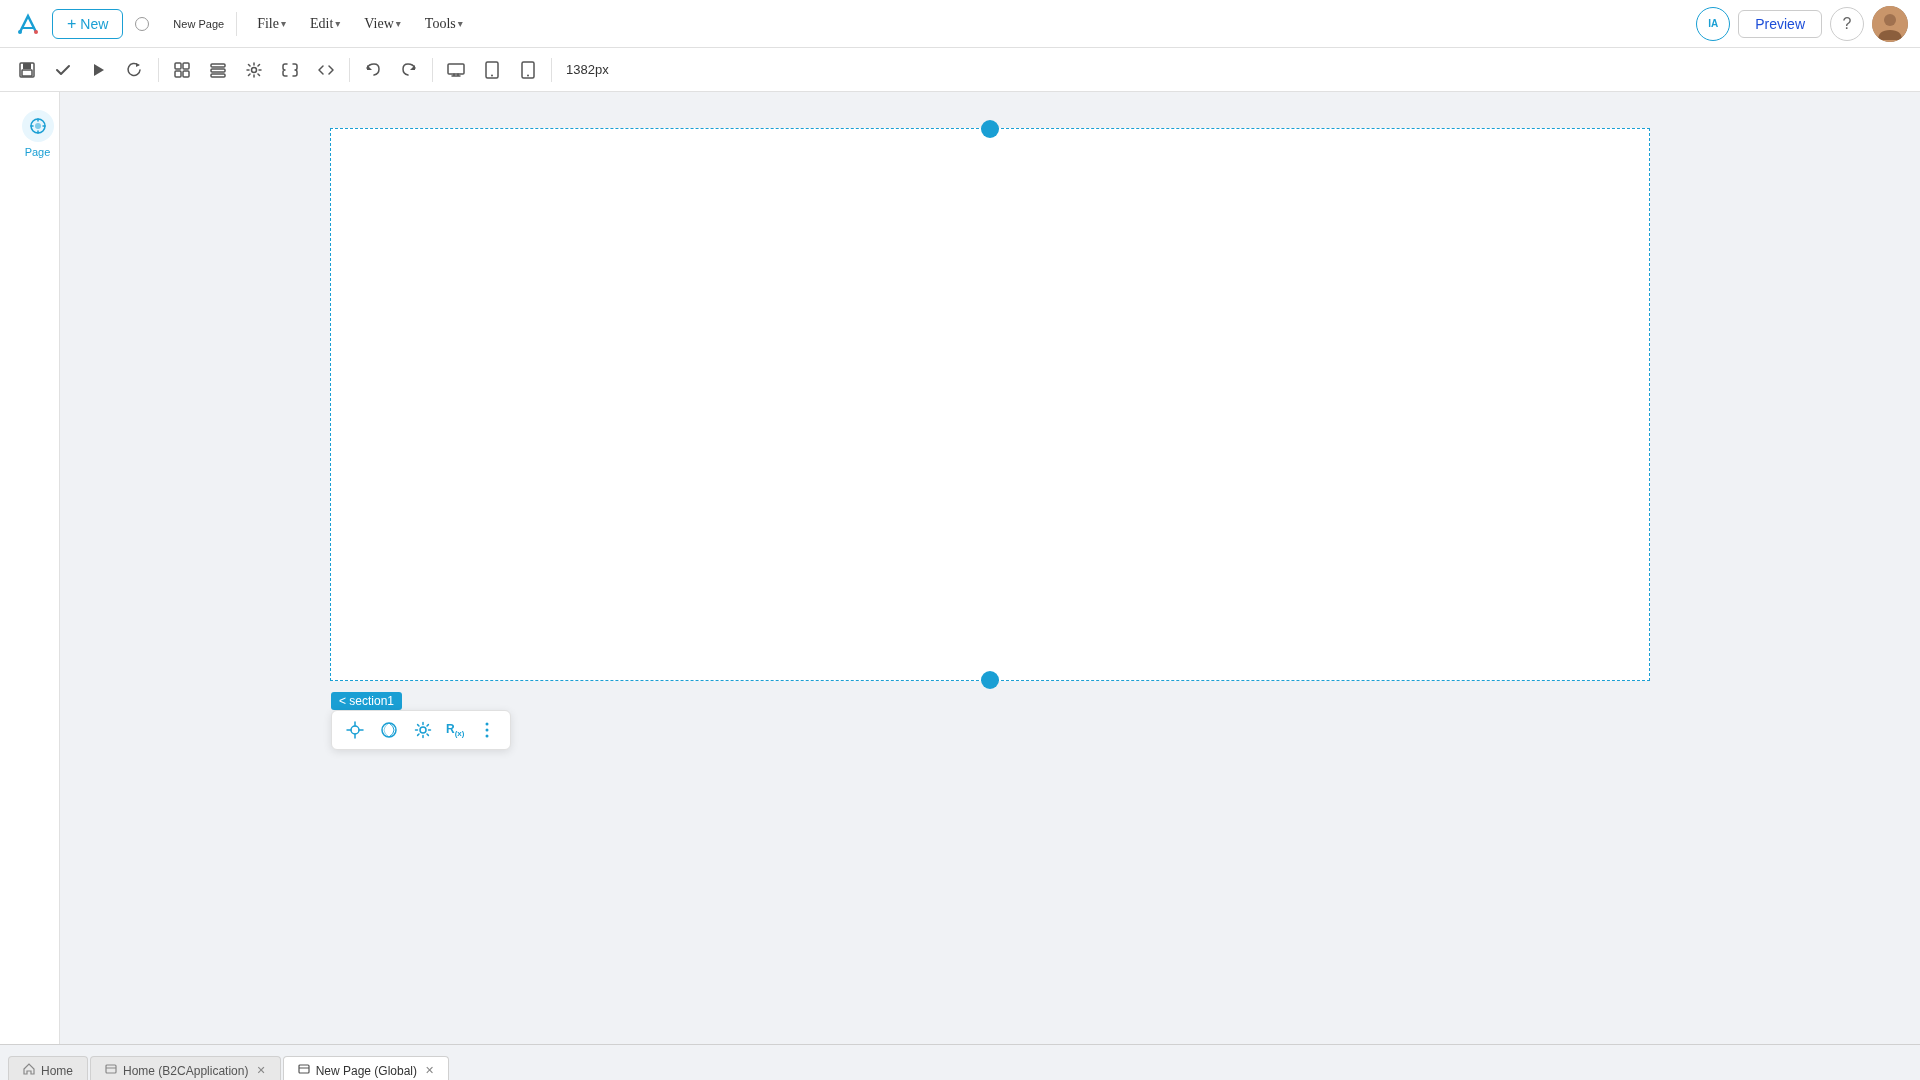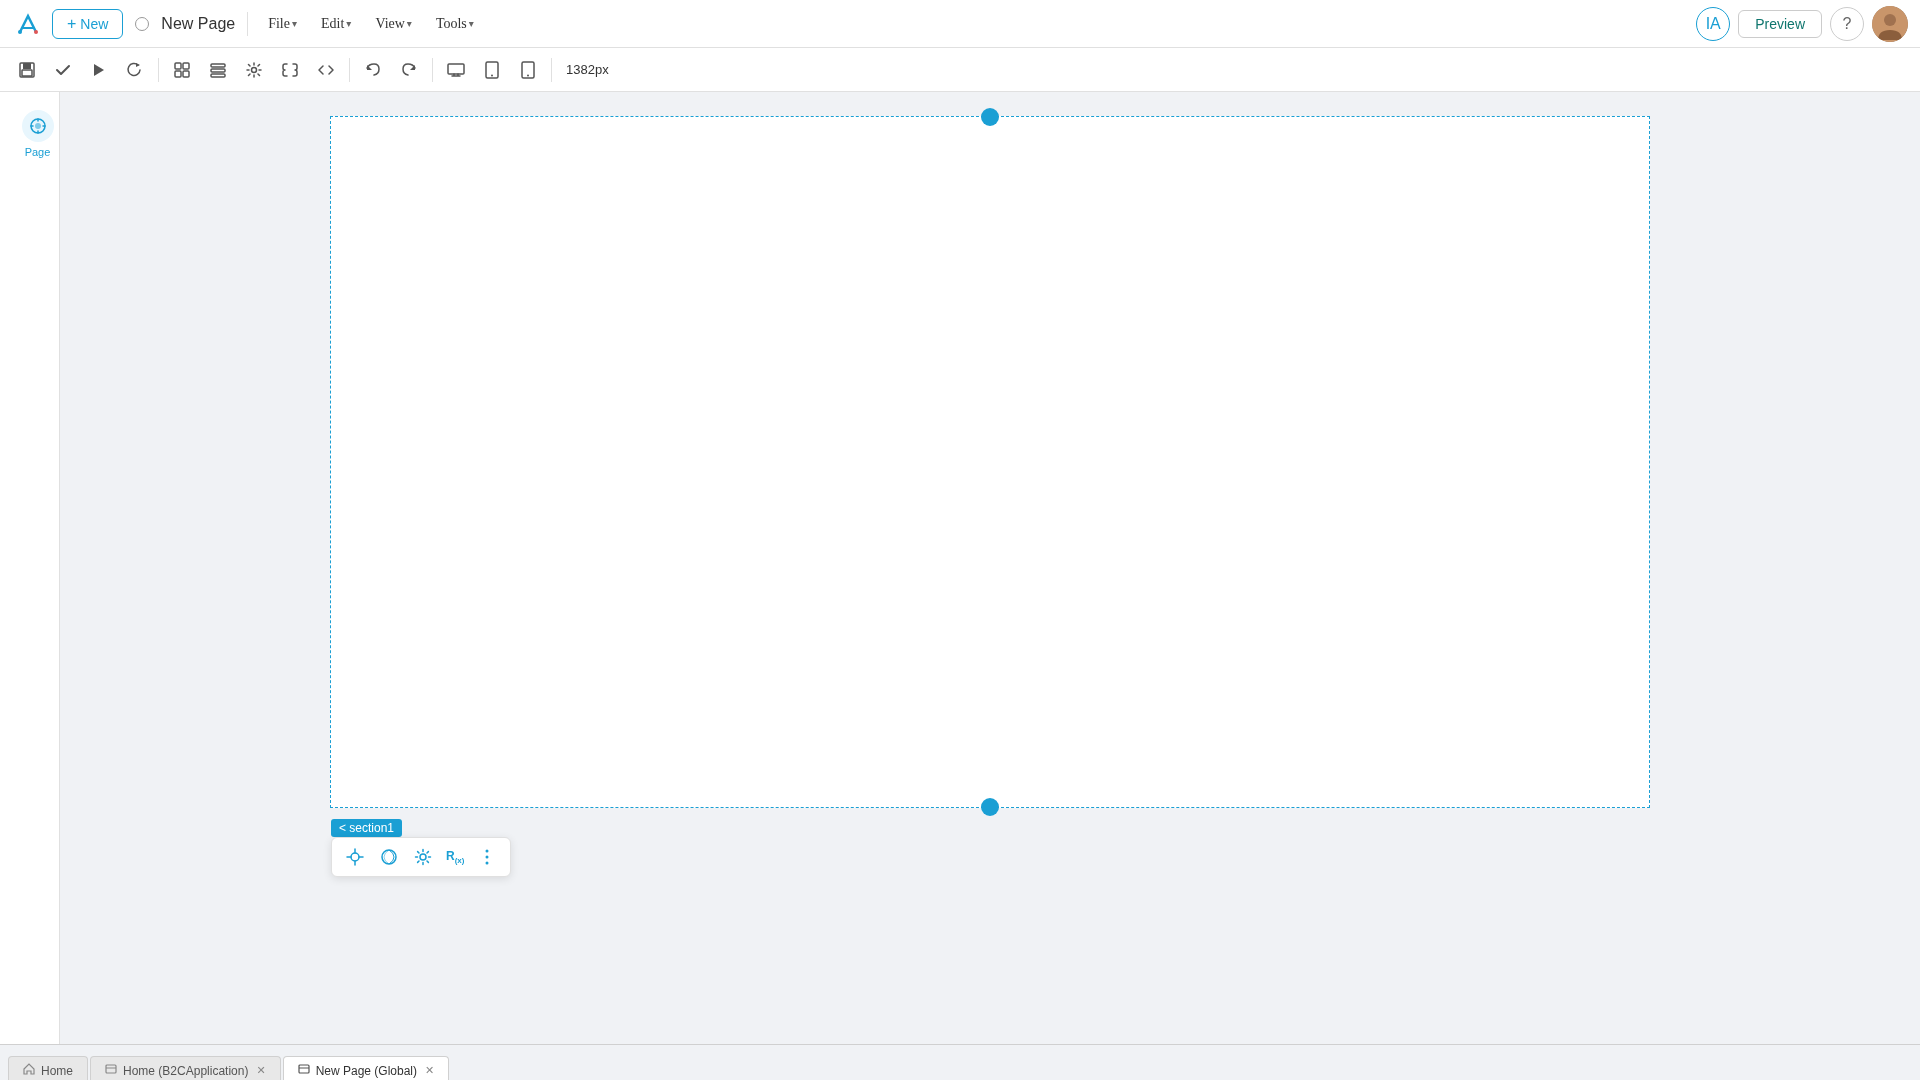--- a/index.html
+++ b/index.html
@@ -17,44 +17,44 @@
       flex-shrink: 0;
     }
     .btn-new {
       display: flex; align-items: center; gap: 4px;
       background: #fff; border: 1.5px solid #1a9fd4; color: #1a9fd4;
       border-radius: 6px; padding: 5px 14px; font-size: 14px; font-weight: 500;
       cursor: pointer;
     }
     .btn-new .plus { font-size: 16px; }
     .page-name-area {
-      display: flex; align-items: center; gap: 12px;
-      margin-left: 4px; color: #333; font-size: 16px;
+      display: flex; align-items: center; gap: 24px;
+      margin-left: 4px; color: #333; font-size: 11px;
     }
     .page-name-area .circle-icon {
       width: 14px; height: 14px; border-radius: 50%; border: 1.5px solid #999;
     }
     .divider-v {
       width: 1px; height: 24px; background: #e0e0e0; margin: 0 4px;
     }
     .menu-item {
       display: flex; align-items: center; gap: 2px;
       color: #333; font-size: 14px; cursor: pointer; padding: 4px 8px;
       border-radius: 4px;
       font-family: Liberation Serif, serif;
     }
     .chevron { font-size: 10px; color: #666; }
     .spacer { flex: 1; }
     .btn-ia {
       width: 34px; height: 34px; border-radius: 50%; border: 1.5px solid #1a9fd4;
       display: flex; align-items: center; justify-content: center;
-      color: #1a9fd4; font-size: 16px; font-weight: 400; cursor: pointer;
+      color: #1a9fd4; font-size: 10px; font-weight: 700; cursor: pointer;
     }
     .btn-preview {
-      border: 1.5px solid #ccc; background: #fff; color: #0f766e;
+      border: 1.5px solid #ccc; background: #fff; color: #1d4ed8;
       border-radius: 6px; padding: 5px 16px; font-size: 14px; cursor: pointer;
     }
     .btn-help {
       width: 34px; height: 34px; border-radius: 50%; border: 1.5px solid #ccc;
       display: flex; align-items: center; justify-content: center;
       color: #666; font-size: 16px; cursor: pointer;
     }
     .avatar {
       width: 36px; height: 36px; border-radius: 50%; overflow: hidden;
       background: #bbb;
@@ -130,22 +130,22 @@
       padding: 20px;
     }
 
     
     #page-canvas {
       position: relative;
       background: #fff;
       border: 1.5px dashed #1a9fd4;
       width: calc(100% - 0px);
       max-width: 1320px;
-      margin: 4px auto;
-      height: 692px;
+      margin: 16px auto;
+      height: 553px;
       flex-shrink: 0;
     }
 
     
     .section-label {
       position: absolute;
       bottom: -30px;
       left: 0;
       background: #1a9fd4;
       color: #fff;

